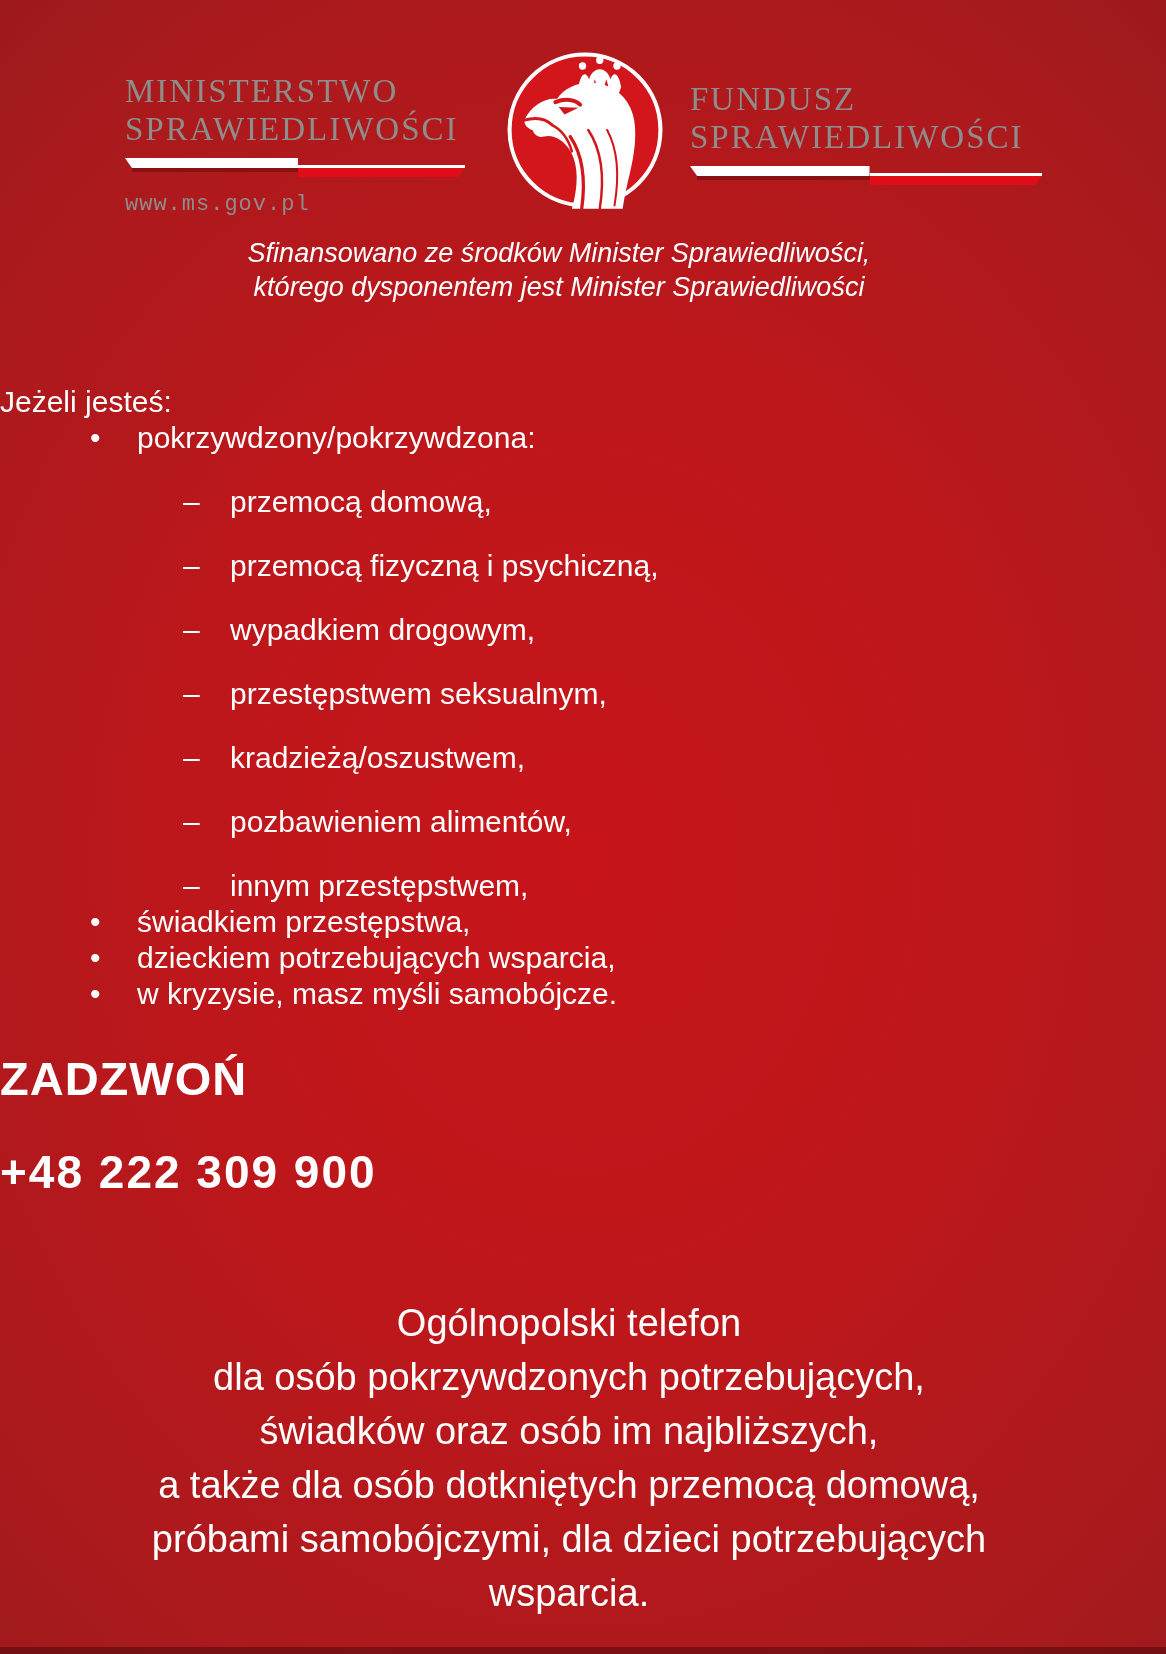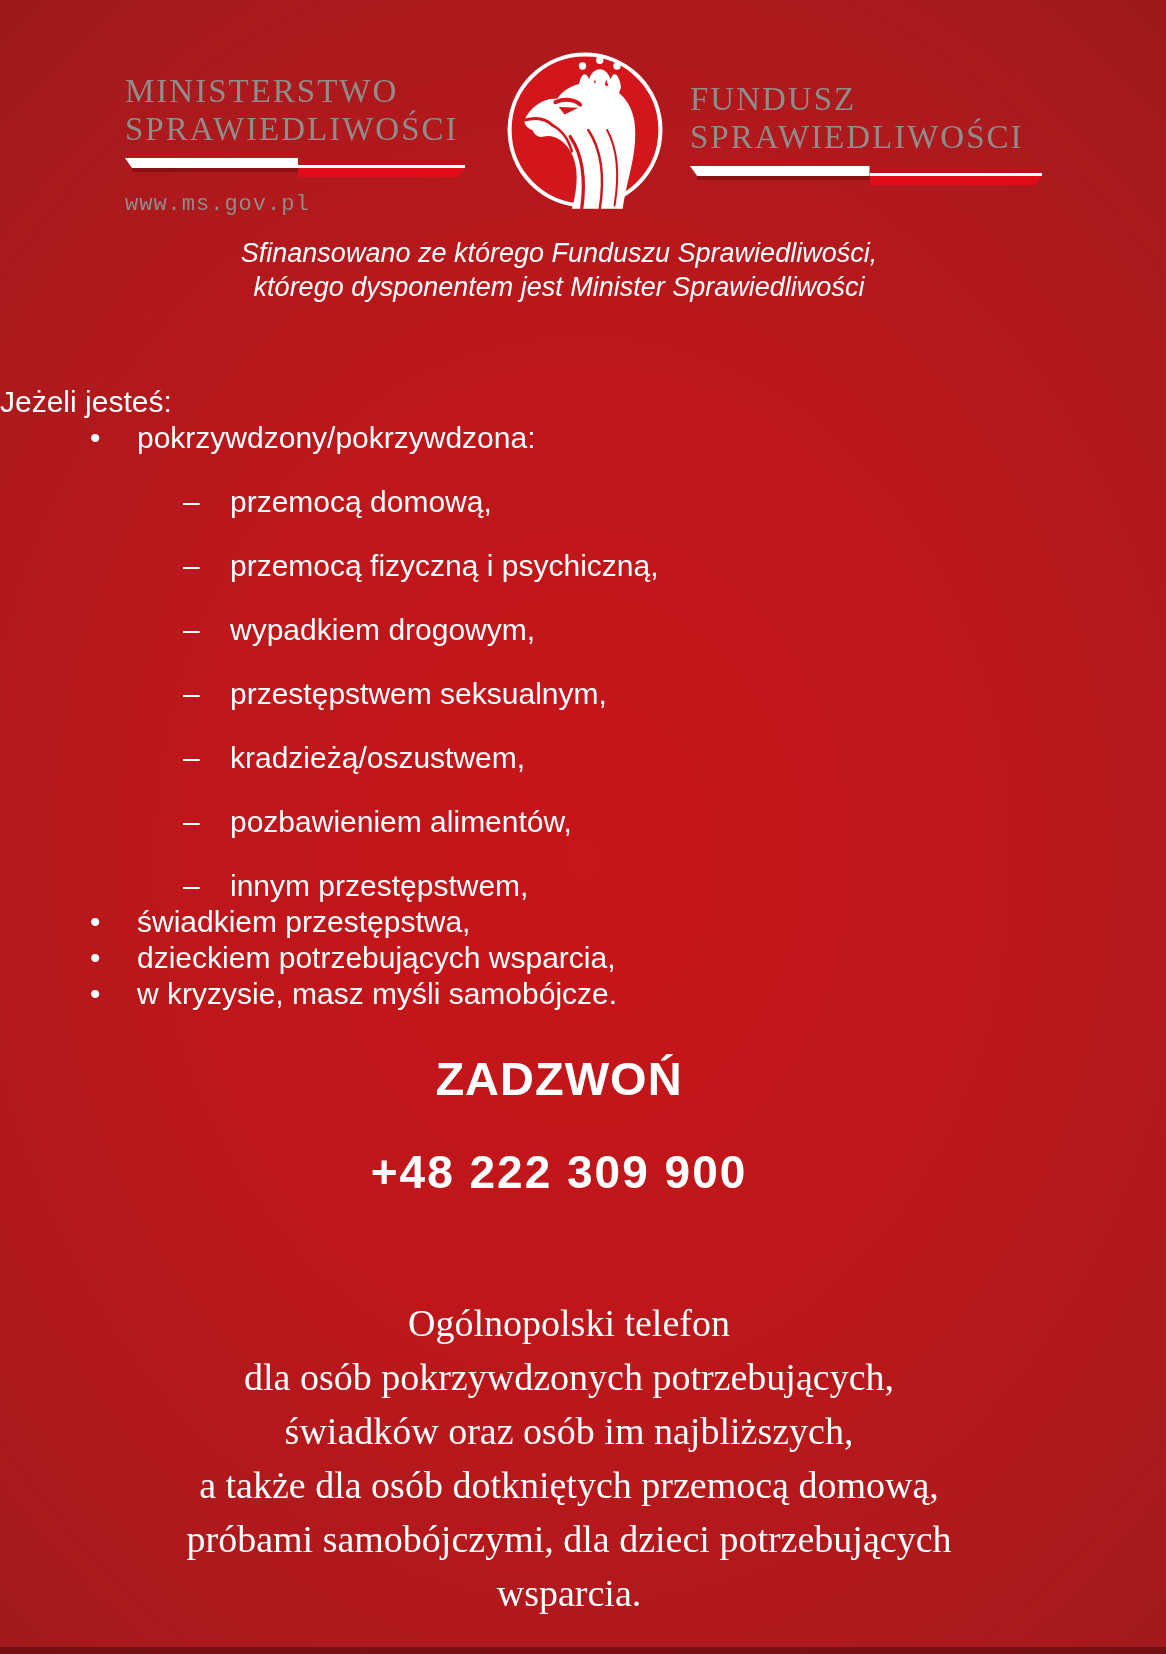--- a/index.html
+++ b/index.html
@@ -66,31 +66,31 @@
   .conditions{margin-top:80px;font-size:30px;line-height:36px;}
   .cond-intro{}
   .cond-list{list-style:none;margin:0;padding:0;}
   .cond-list li{position:relative;}
   li.lvl1{padding-left:137px;}
   li.lvl1::before{content:"\2022";position:absolute;left:90px;}
   li.lvl2{padding-left:230px;margin-top:28px;}
   li.lvl2::before{content:"\2013";position:absolute;left:183px;}
 
   
-  .cta{margin-top:40px;text-align:center;padding-right:48px;font-weight:bold;}
+  .cta{margin-top:40px;padding-right:48px;font-weight:bold;}
   .cta-call{font-size:47px;line-height:54px;letter-spacing:1px;}
   .cta-line-name{font-size:53px;line-height:62px;margin-top:28px;}
   .cta-phone{font-size:46px;line-height:72px;margin-top:30px;letter-spacing:2px;}
 
   
   .description{
     margin-top:88px;
     padding-right:28px;
     text-align:center;
-    font-size:38px;line-height:54px;font-family:Liberation Serif, serif;
+    font-size:38px;line-height:54px;
   }
   .description span{display:block;}
 </style>
 </head>
 <body>
 
 <div class="poster">
 
   <div class="header">
 
@@ -148,21 +148,21 @@
         <div class="w1"></div>
         <div class="s1"></div>
         <div class="w2"></div>
         <div class="r2"></div>
       </div>
     </div>
 
   </div>
 
   <div class="funding-note">
-    <div>Sfinansowano ze którego Funduszu Sprawiedliwości,</div>
+    <div>Sfinansowano ze środków Minister Sprawiedliwości,</div>
     <div>którego dysponentem jest Minister Sprawiedliwości</div>
   </div>
 
   <div class="conditions">
     <div class="cond-intro">Jeżeli jesteś:</div>
     <ul class="cond-list">
       <li class="lvl1">pokrzywdzony/pokrzywdzona:</li>
       <li class="lvl2">przemocą domową,</li>
       <li class="lvl2">przemocą fizyczną i psychiczną,</li>
       <li class="lvl2">wypadkiem drogowym,</li>

